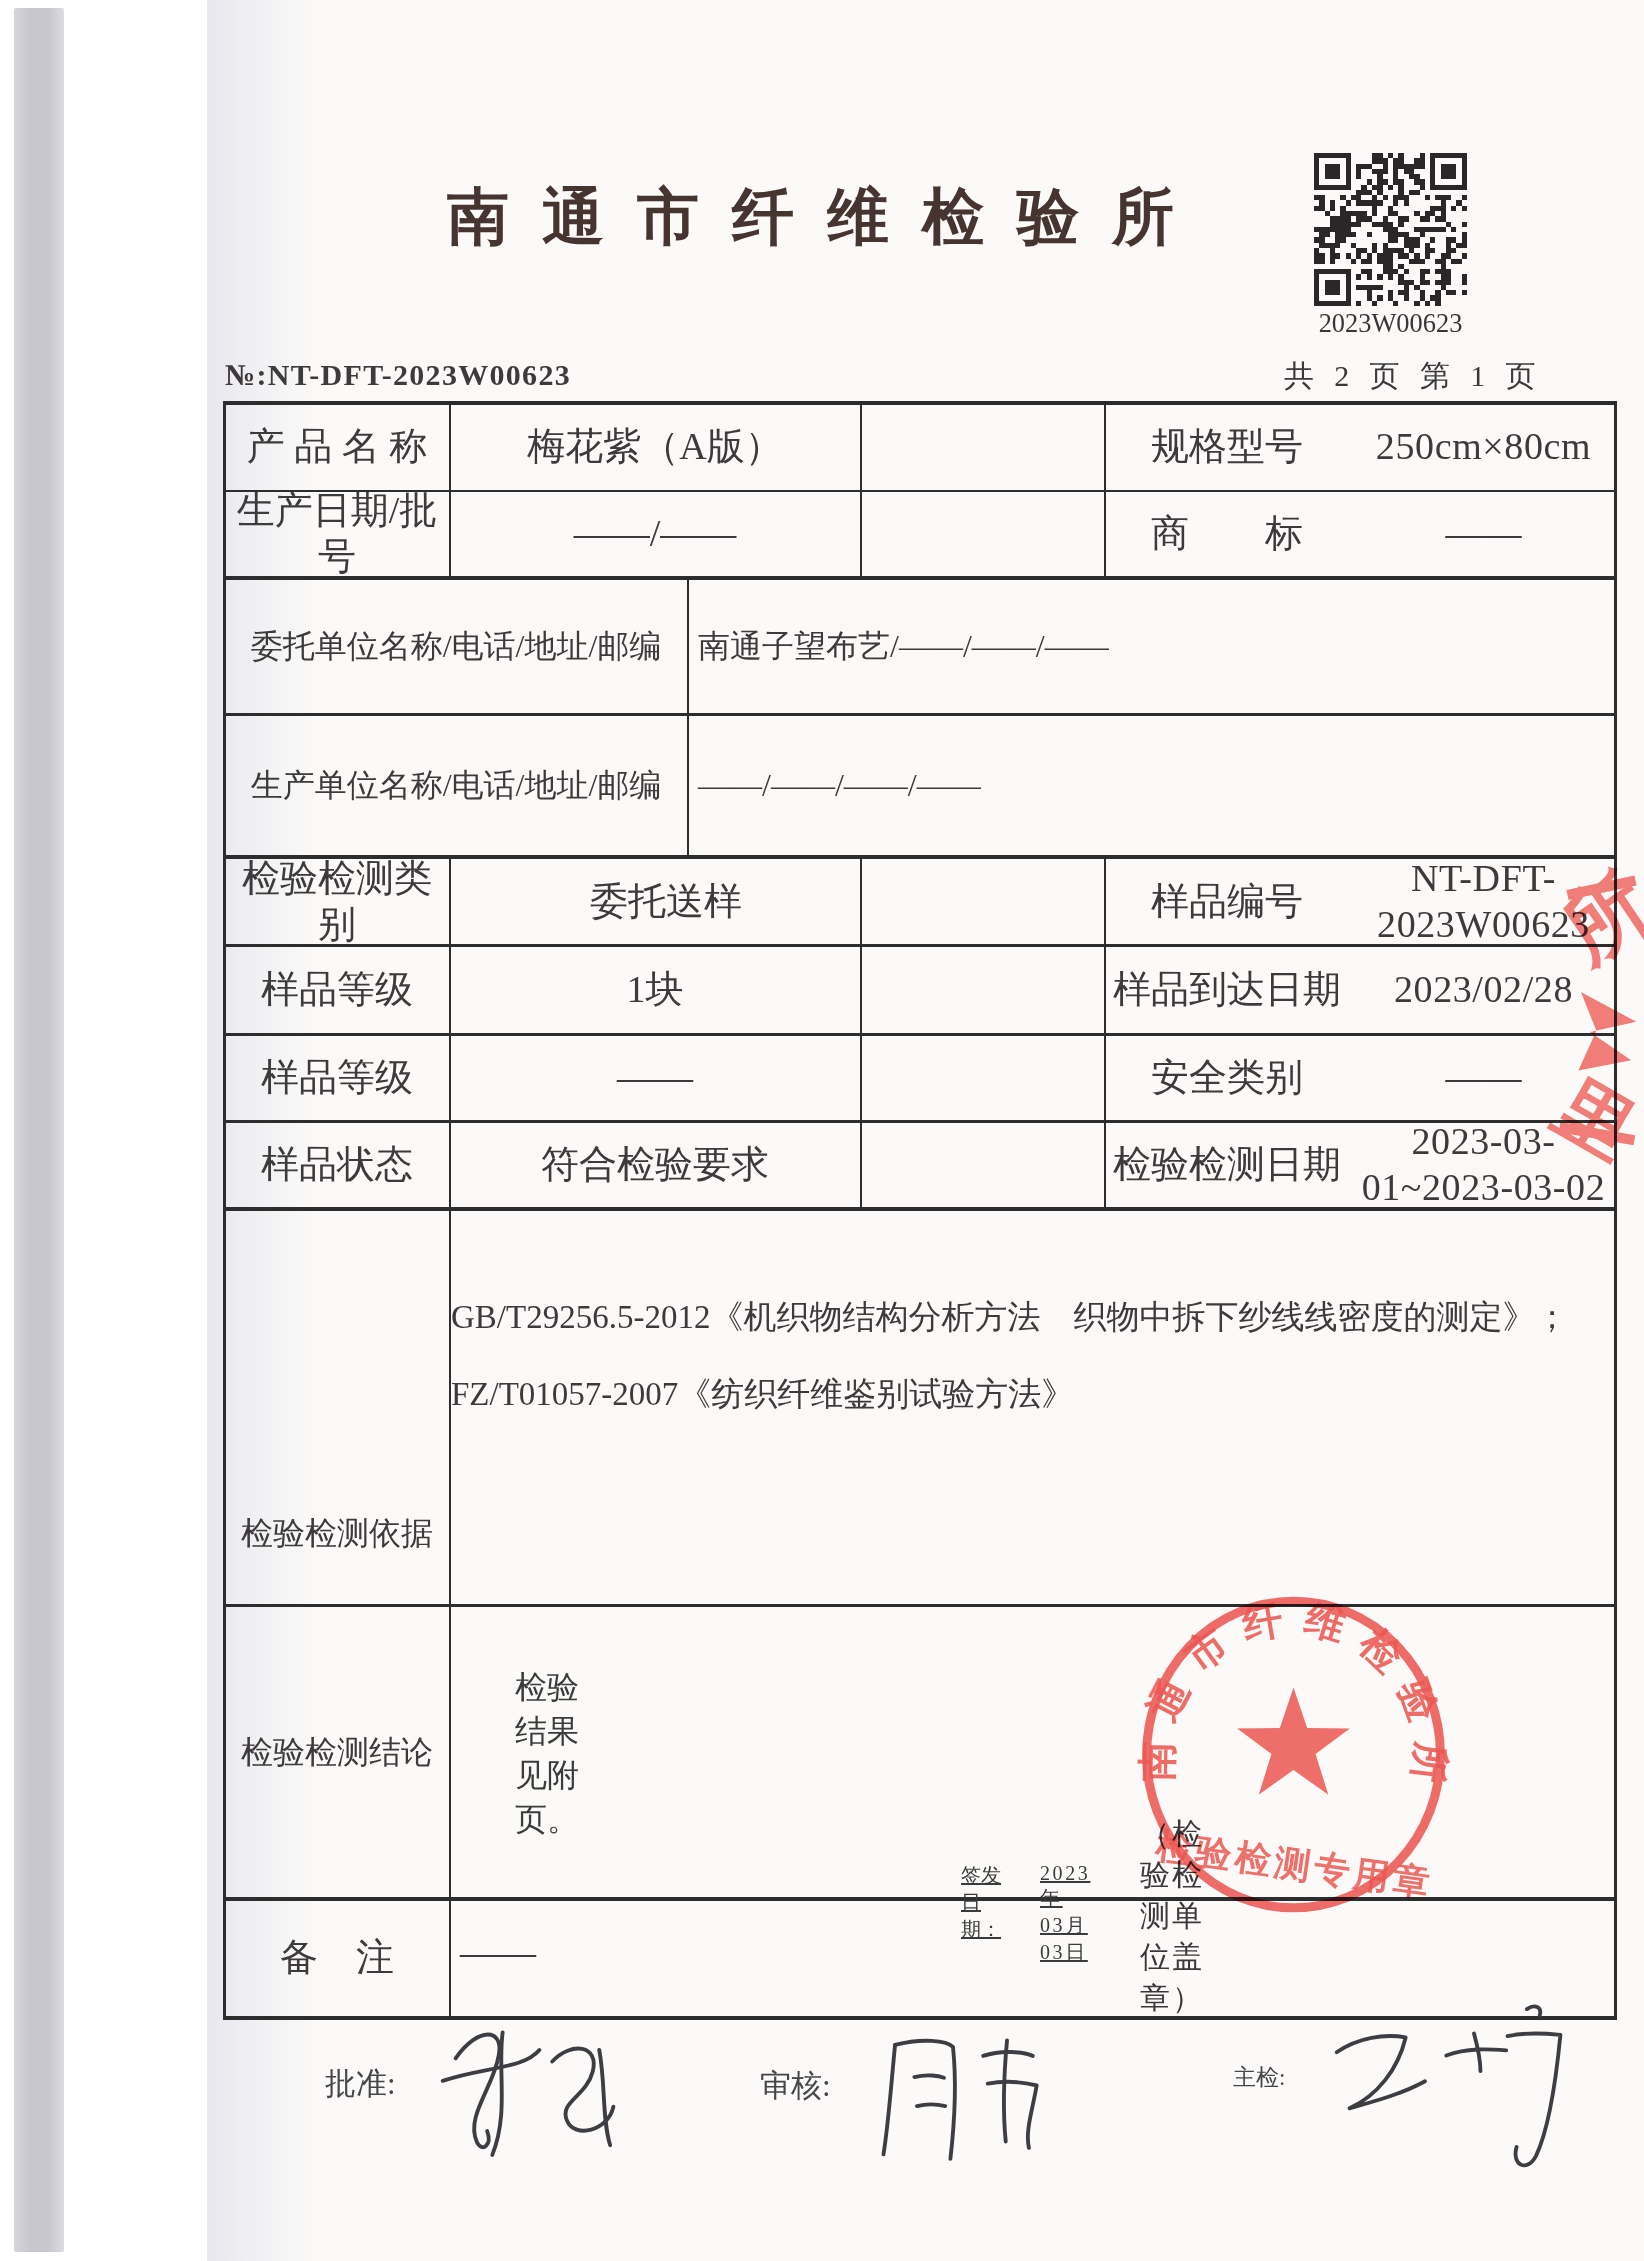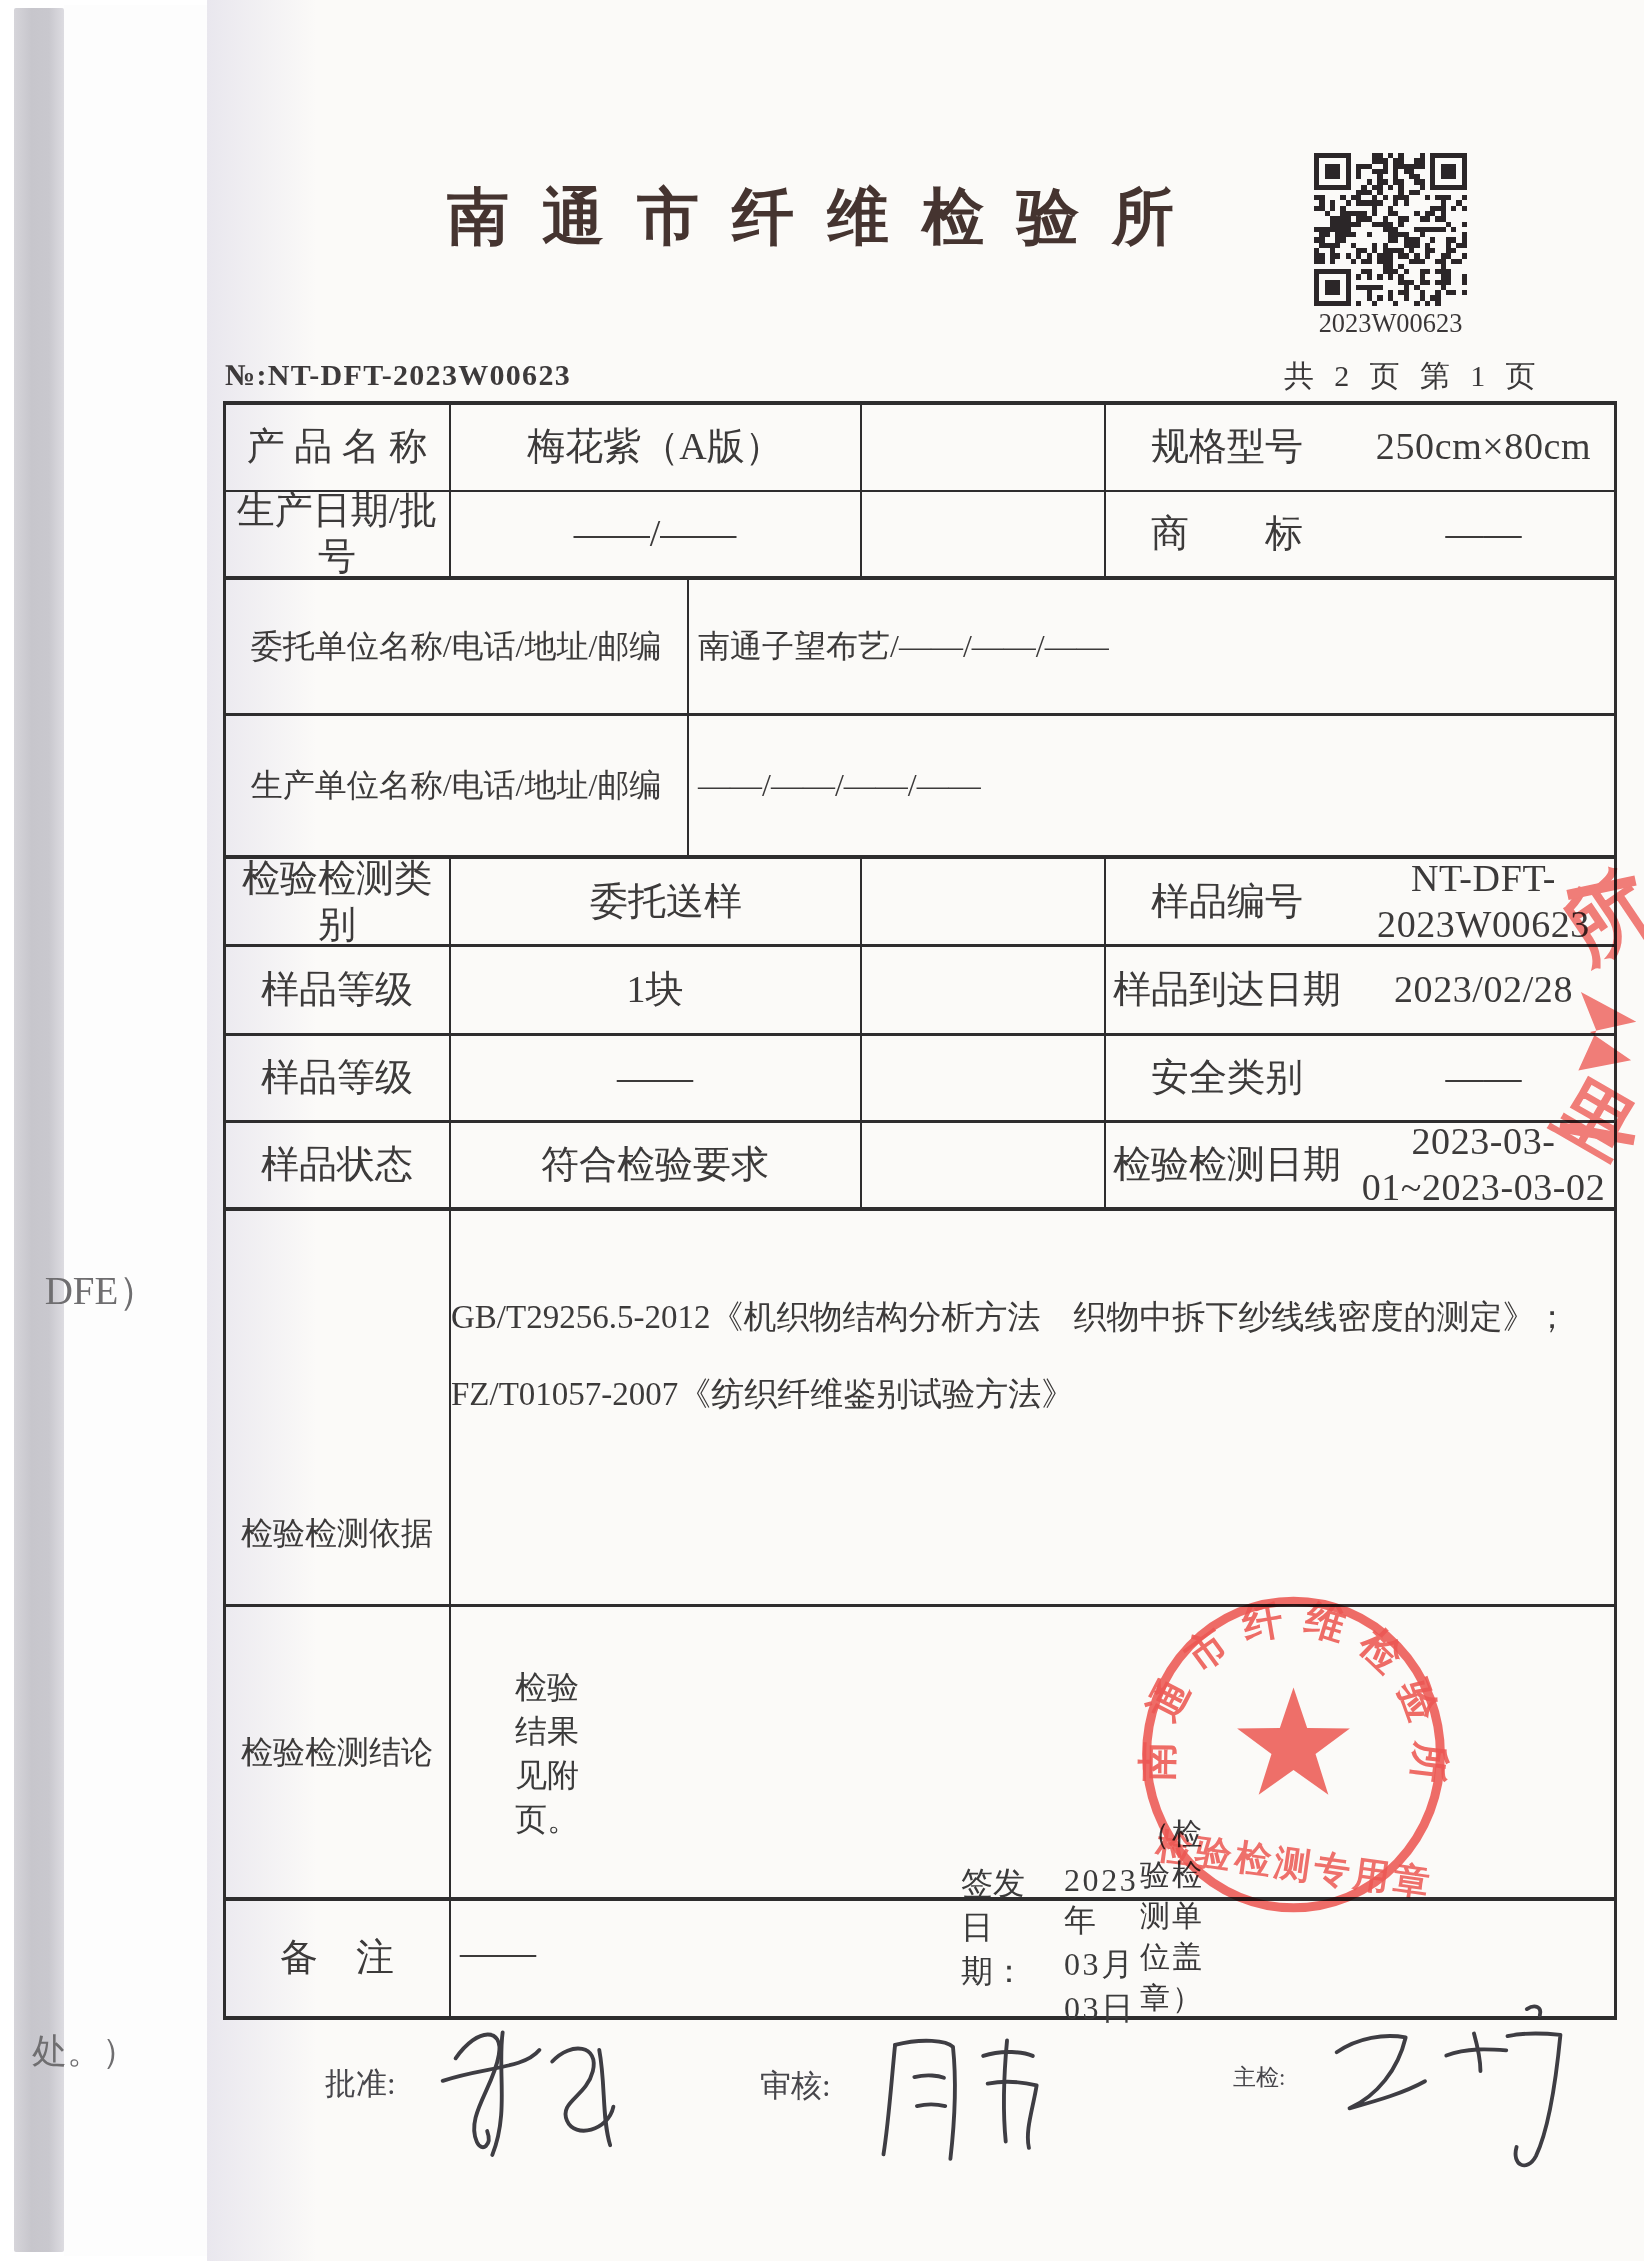--- a/index.html
+++ b/index.html
@@ -24,24 +24,20 @@
   .stamp-svg{mix-blend-mode:multiply;opacity:0.92;}
   .sig path{stroke:#3e3d43;stroke-width:6;fill:none;stroke-linecap:round;stroke-linejoin:round;}
   text{font-family:"Liberation Serif","DejaVu Serif",serif;}
 </style>
 </head>
 <body>
 
 <div class="canvas">
 
   <div class="abs edge-strip"></div>
-  <div class="abs under-page">
-    <div class="abs frag" style="left:-19.3px;top:1259px;font-size:39px;">DFE）</div>
-    <div class="abs frag" style="left:-32px;top:2023px;font-size:35px;">处。）</div>
-  </div>
 
   <div class="abs page">
 
     <div class="abs title" style="left:240px;top:175px;font-size:62px;letter-spacing:33px;white-space:nowrap;">南通市纤维检验所</div>
 
     <div class="abs" style="left:1107px;top:152px;width:153px;height:155px;">
       <svg id="qr" width="153" height="155" viewBox="0 0 29 29" shape-rendering="crispEdges">
           <rect x="0" y="0" width="1" height="1" fill="#2b2628"></rect>
           <rect x="1" y="0" width="1" height="1" fill="#2b2628"></rect>
           <rect x="2" y="0" width="1" height="1" fill="#2b2628"></rect>
@@ -514,21 +510,21 @@
 
       <div class="abs cell" style="left:18px;top:1211px;width:224px;height:393px;align-items:flex-end;padding-bottom:52px;box-sizing:border-box;font-size:32px;">检验检测依据</div>
       <div class="abs" style="left:244px;top:1295px;width:1160px;font-size:33px;color:#3c3a3a;">
         <div>GB/T29256.5-2012《机织物结构分析方法　织物中拆下纱线线密度的测定》；</div>
         <div style="margin-top:32px;">FZ/T01057-2007《纺织纤维鉴别试验方法》</div>
       </div>
 
       <div class="abs cell" style="left:18px;top:1607px;width:224px;height:290px;font-size:32px;">检验检测结论</div>
       <div class="abs" style="left:308px;top:1666px;font-size:32px;">检验结果见附页。</div>
       <div class="abs" style="left:933px;top:1814px;font-size:30px;letter-spacing:1.9px;color:#3a3839;">（检验检测单位盖章）</div>
-      <div class="abs" style="left:754px;top:1862px;font-size:32px;display:flex;">
+      <div class="abs" style="left:754px;top:1862px;font-size:20px;display:flex;text-decoration:underline;">
         <span>签发日期：</span>
         <span style="margin-left:39px;letter-spacing:2.6px;">2023年 03月 03日</span>
       </div>
 
       <div class="abs cell" style="left:18px;top:1900px;width:224px;height:116px;">备　注</div>
       <div class="abs cell left" style="left:244px;top:1900px;width:1163px;height:116px;padding-left:9px;align-items:flex-start;padding-top:30px;box-sizing:border-box;">——</div>
     </div>
 
     <div class="abs" style="left:118px;top:2063px;font-size:31px;color:#47464b;">批准:</div>
     <svg class="abs sig" style="left:213px;top:2010px;" width="258" height="161" viewBox="0 0 400 250">

